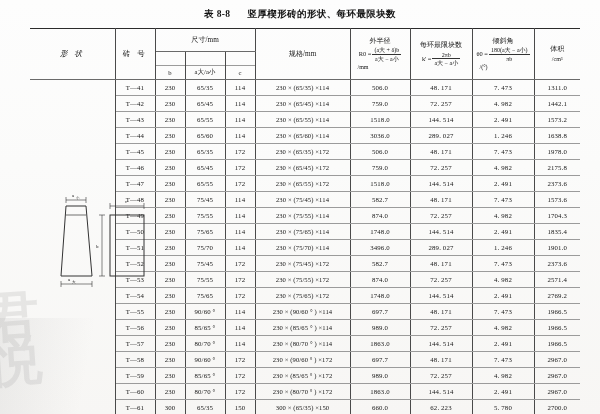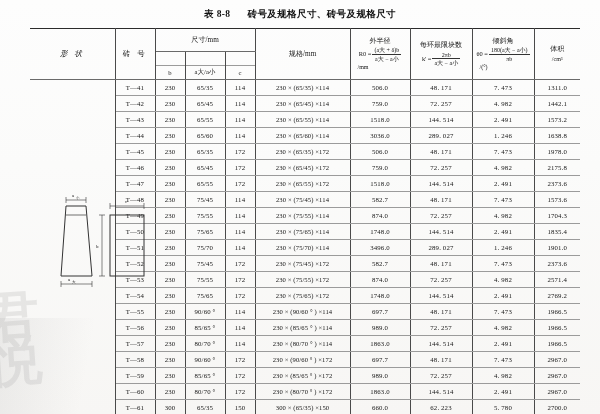--- a/index.html
+++ b/index.html
@@ -94,21 +94,21 @@
 </style>
 </head>
 <body>
 
 <div id="page"></div>
 
 <div id="watermark">君<br>悦</div>
 <div id="wm2"></div>
 
 <div class="title">
-  <span class="tnum">表 8-8</span><span>砖号及规格尺寸、砖号及规格尺寸</span>
+  <span class="tnum">表 8-8</span><span>竖厚楔形砖的形状、每环最限块数</span>
 </div>
 
 <table>
   <colgroup>
     <col style="width:85px">
     <col style="width:40px">
     <col style="width:30px">
     <col style="width:40px">
     <col style="width:30px">
     <col style="width:95px">

